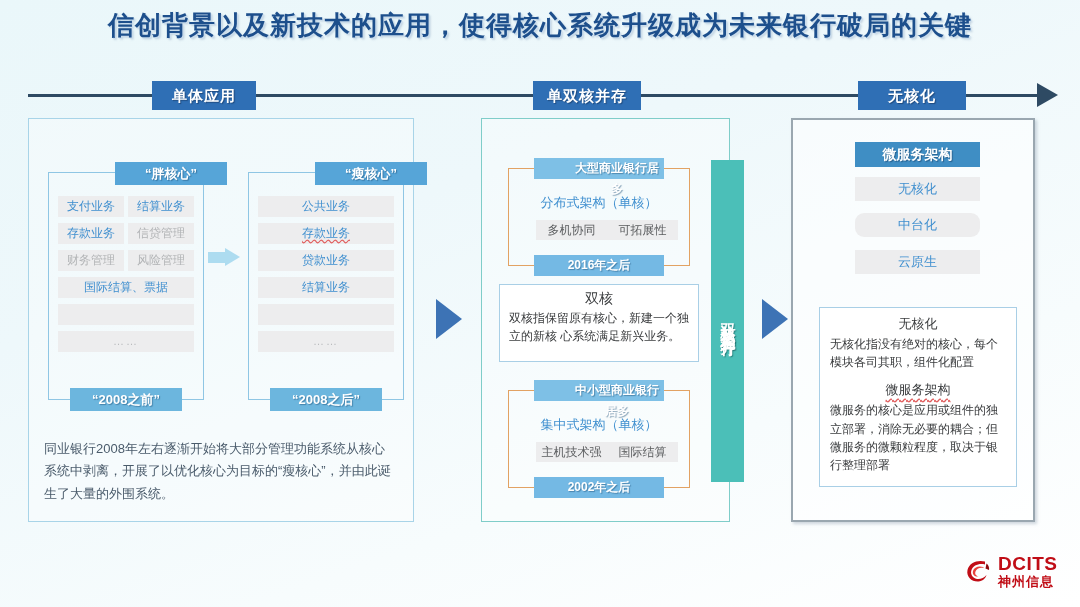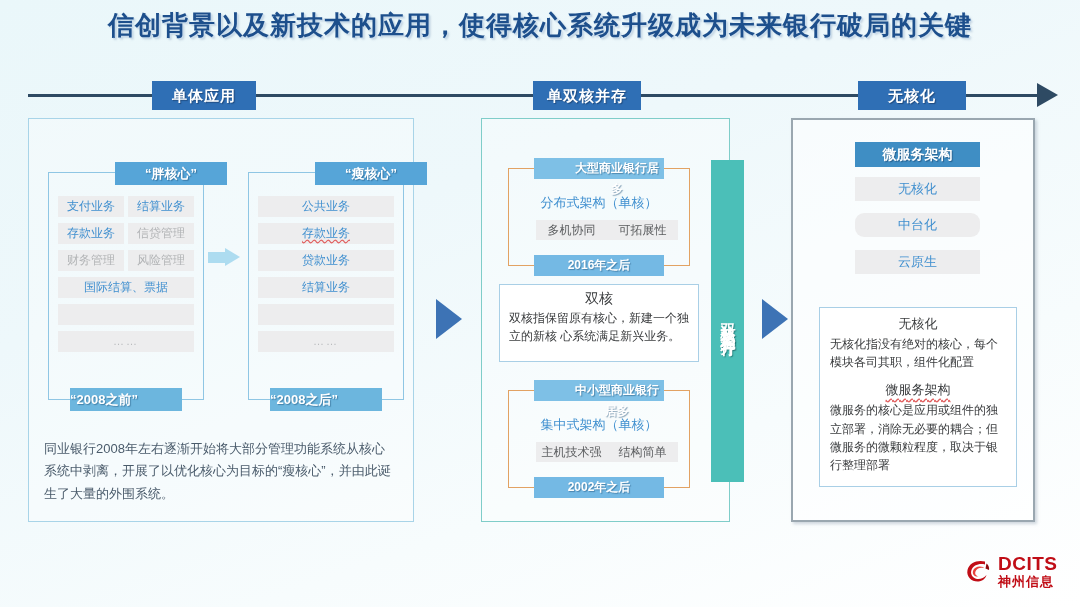--- a/index.html
+++ b/index.html
@@ -102,20 +102,21 @@
     font-weight: bold;
     text-shadow: 1px 1px 1px rgba(30,80,120,.55);
     z-index: 2;
     margin-left: 45px;
   }
   .core-foot {
     position: absolute;
     left: 22px; top: 226px;
     width: 112px; height: 23px;
     line-height: 23px;
+    text-align: center;
     background: #6cb6de;
     color: #fff;
     font-size: 13px;
     font-weight: bold;
     text-shadow: 1px 1px 1px rgba(30,80,120,.5);
     z-index: 2;
   }
   .chip-grid {
     position: absolute;
     left: 10px; top: 34px;
@@ -374,21 +375,21 @@
     <div class="wb-title">双核</div>
     <div class="wb-body">双核指保留原有核心，新建一个独立的新核 心系统满足新兴业务。</div>
   </div>
 
   <div class="ogroup" id="ogroup1">
     <div class="o-frame"></div>
     <div class="o-cap">中小型商业银行居多</div>
     <div class="o-sub">集中式架构（单核）</div>
     <div class="o-chips">
       <div class="chip">主机技术强</div>
-      <div class="chip">结构简单</div>
+      <div class="chip">国际结算</div>
     </div>
     <div class="o-foot">2002年之后</div>
   </div>
 
   <div class="vbar">双核双架构并行</div>
 
   <div class="p3-cap">微服务架构</div>
   <div class="p3-chip" id="p3c0">无核化</div>
   <div class="p3-chip" id="p3c1">中台化</div>
   <div class="p3-chip" id="p3c2">云原生</div>

